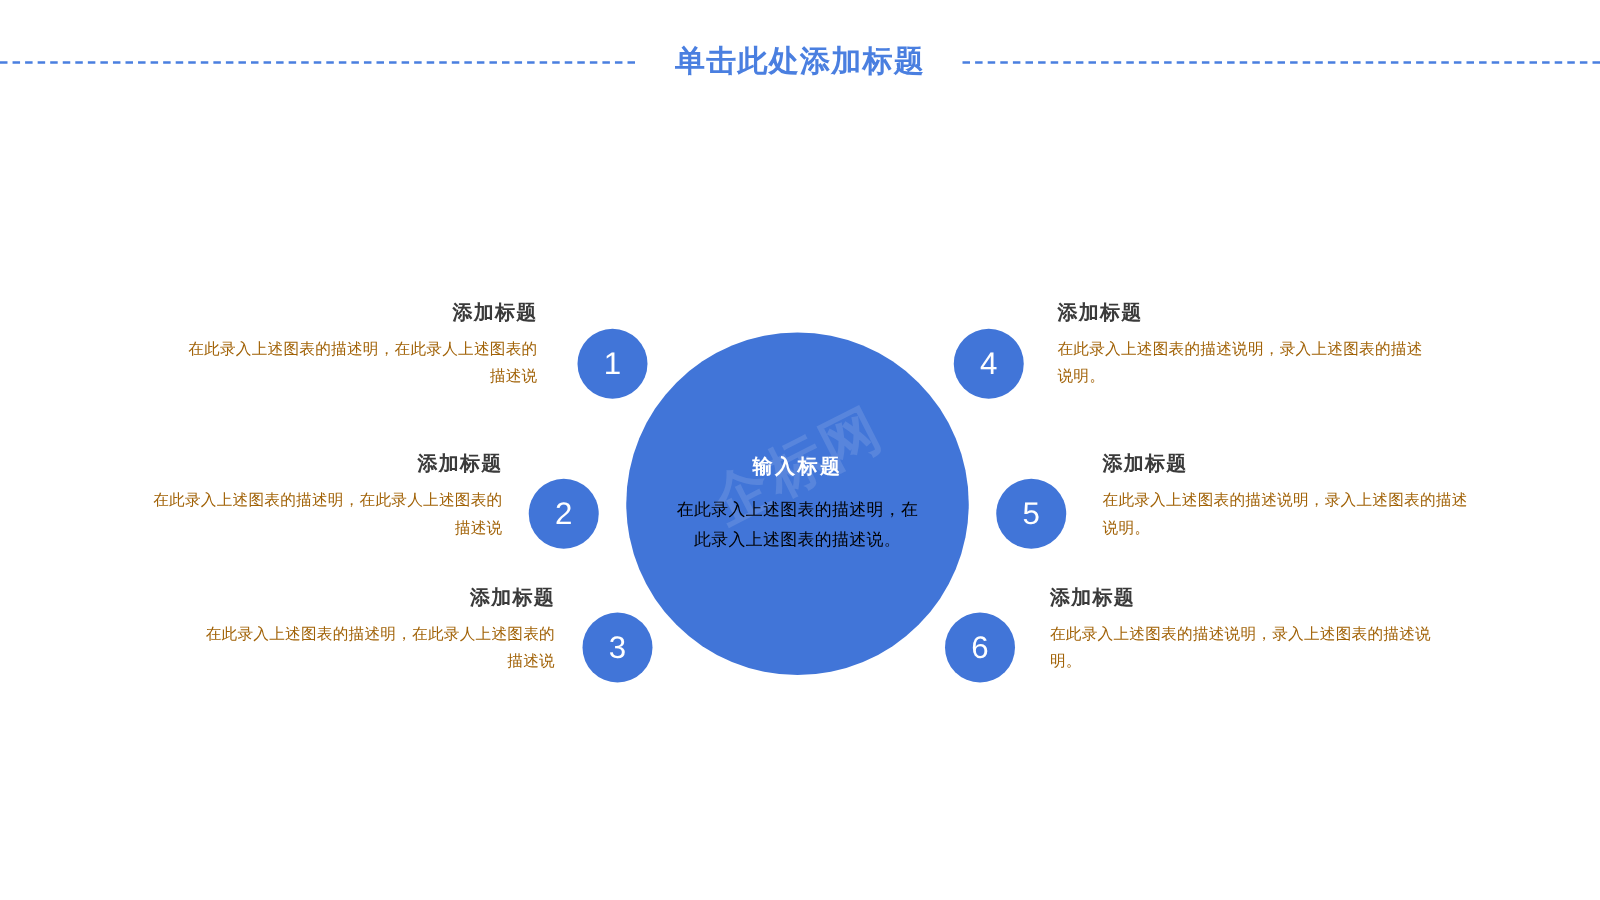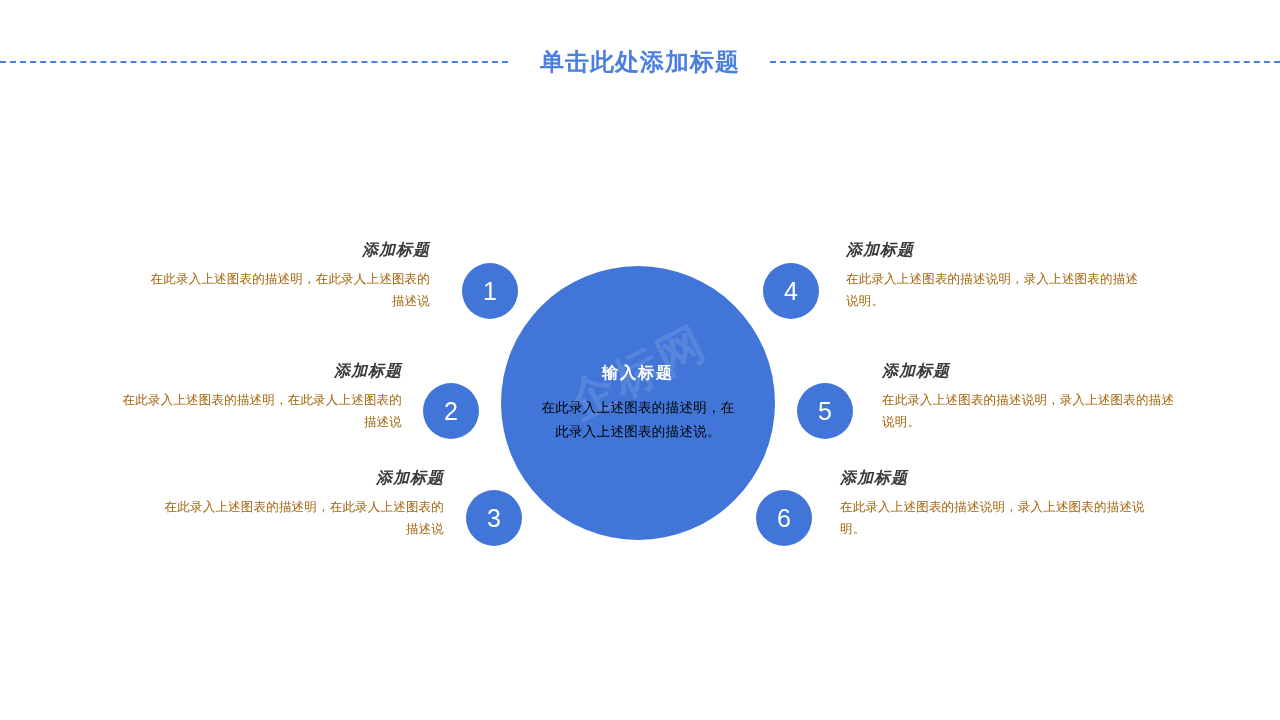--- a/index.html
+++ b/index.html
@@ -19,21 +19,20 @@
     overflow: hidden;
   }
 
   
   .header {
     position: absolute;
     left: 0;
     top: 30px;
     width: 1280px;
     height: 40px;
-    margin-top: 12px;
   }
   .dash-line {
     position: absolute;
     top: 19px;
     height: 0;
     border-top: 2px dashed #4a7fe0;
   }
   .dash-left  { left: 0px;   width: 508px; }
   .dash-right { left: 770px; width: 510px; }
 
@@ -121,21 +120,20 @@
   
   .item-text {
     position: absolute;
   }
   .item-title {
     font-size: 16px;
     font-weight: bold;
     color: #3a3a3a;
     letter-spacing: 1px;
     margin-bottom: 8px;
-    font-style: italic;
   }
   .item-desc {
     font-size: 12.5px;
     color: #a16207;
     line-height: 1.75;
     letter-spacing: 0.2px;
   }
 
   .side-left  { text-align: right; }
   .side-right { text-align: left; }

